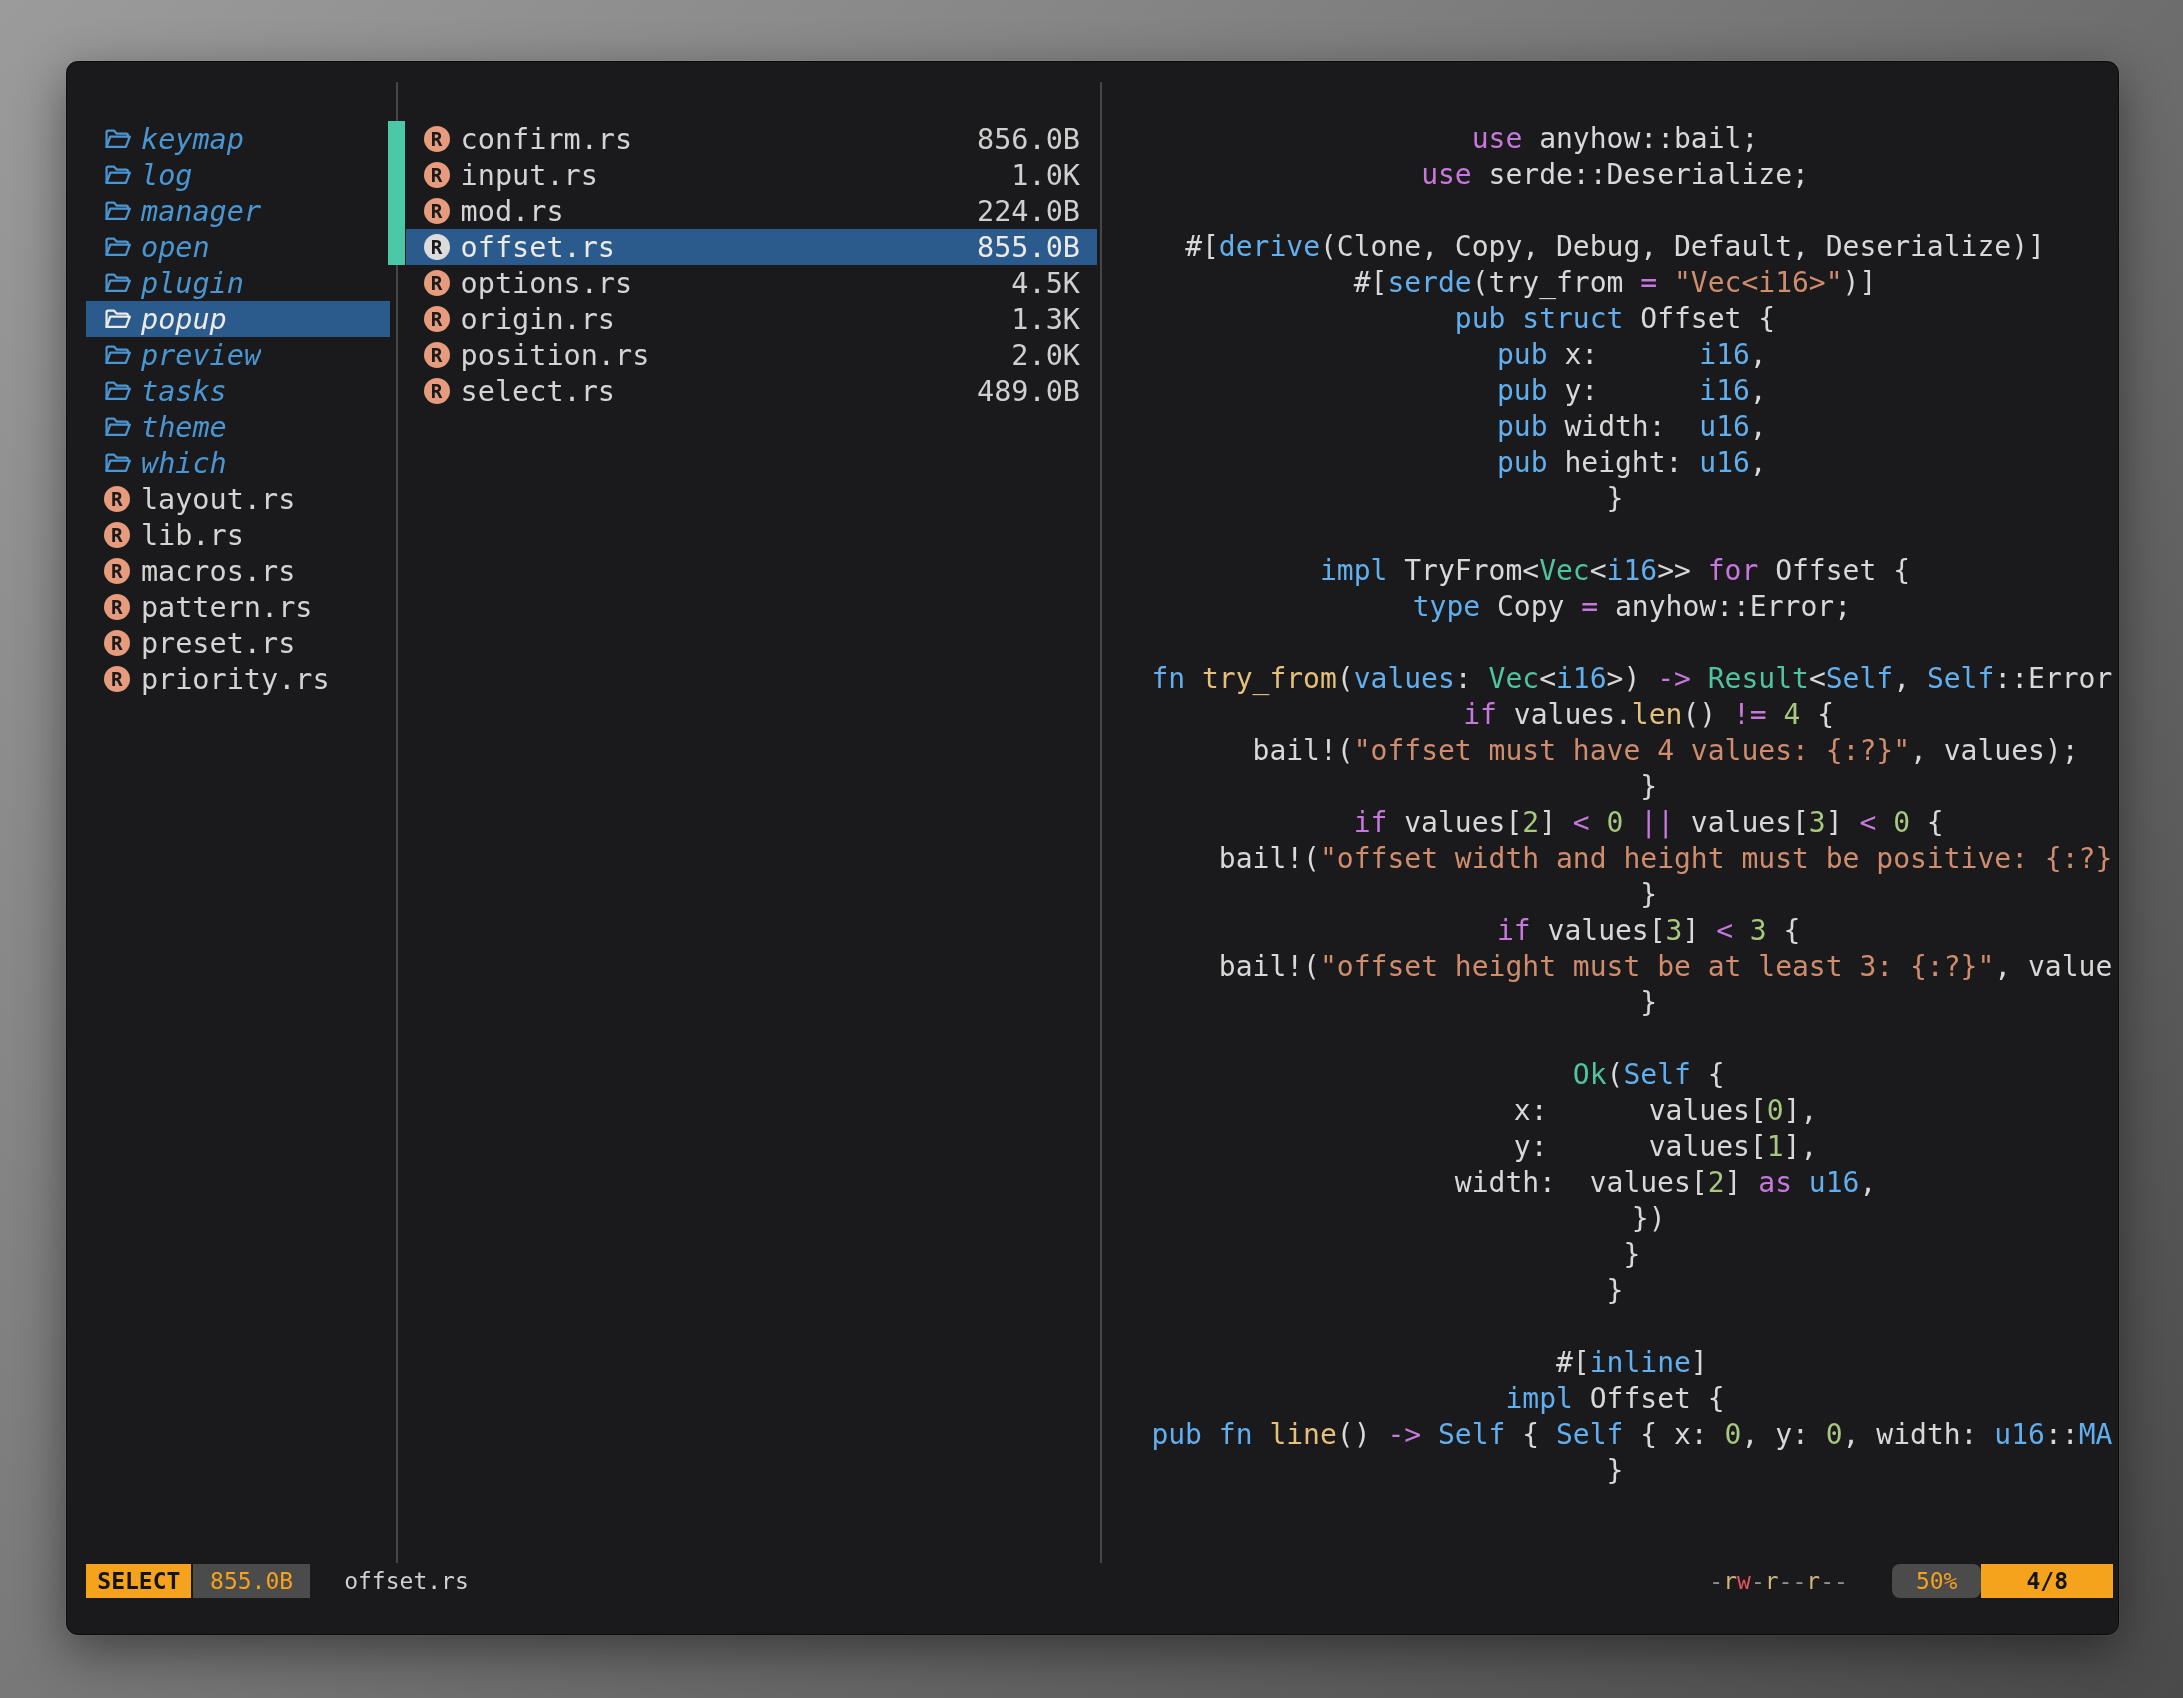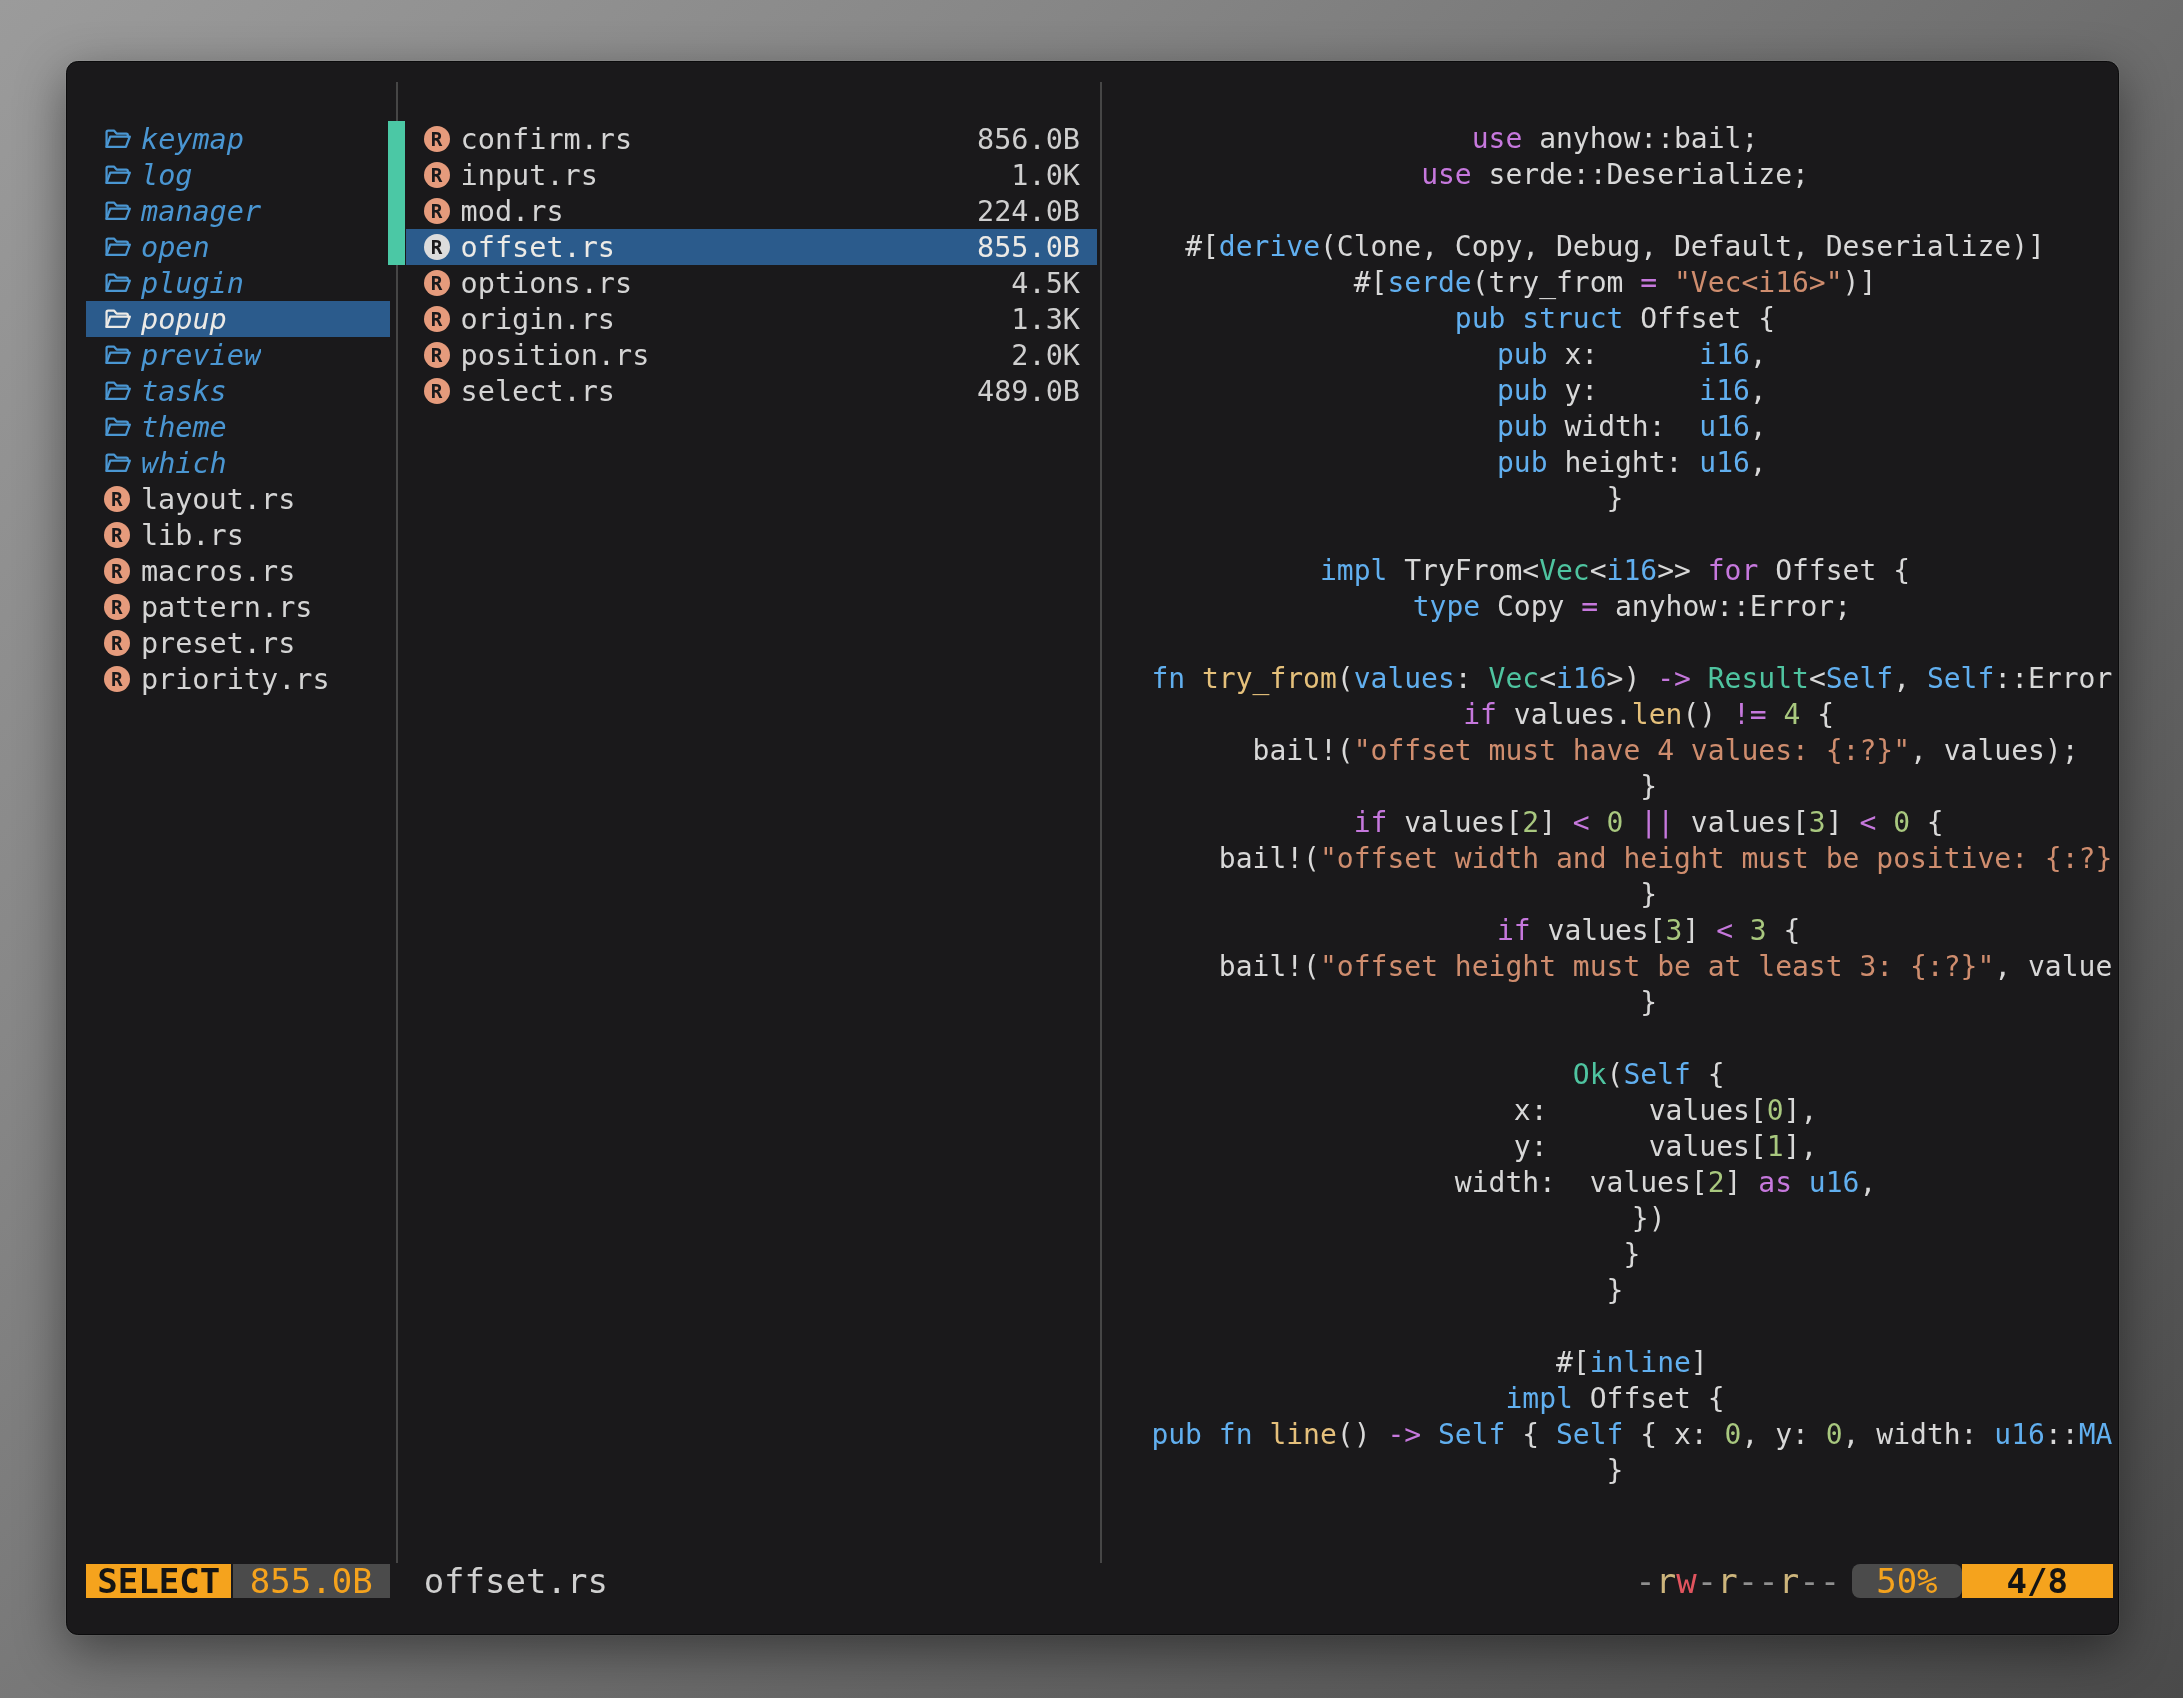--- a/index.html
+++ b/index.html
@@ -40,32 +40,32 @@
     position:absolute;left:1045px;top:59px;right:0;bottom:76px;
     overflow:hidden;font-size:28px;line-height:36px;color:var(--syn-w);text-align:center;
   }
   .cline{height:36px;white-space:pre;}
   .tk{color:var(--syn-k);} .tm{color:var(--syn-m);} .ty{color:var(--syn-y);}
   .tg{color:var(--syn-g);} .tt{color:var(--syn-t);} .ts{color:var(--syn-s);}
   .tw{color:var(--syn-w);}
 
   .statusbar{
     position:absolute;left:0;right:0;top:1502px;height:34px;
-    display:flex;align-items:stretch;padding:0 5px 0 19.3px;font-size:34px;
+    display:flex;align-items:stretch;padding:0 5px 0 19.3px;font-size:23px;
   }
   .statusbar>*{display:inline-flex;align-items:center;}
   .badge{background:var(--accent-orange);color:#141414;font-weight:bold;}
   .badge.mode{padding:0 11px;}
   .chip{background:var(--chip-gray);color:var(--accent-orange);}
   .chip.size{padding:0 17px;margin-left:1.7px;}
   .fname{color:#d0d0d0;margin-left:34px;}
   .spacer{flex:1;}
   .perms{color:#8f8f8f;letter-spacing:0;}
   .perms .pr{color:var(--perm-read);} .perms .pw{color:var(--perm-write);}
-  .chip.pct{padding:0 24px;margin-left:12px;border-radius:8px;}
+  .chip.pct{padding:0 24px;margin-left:44px;border-radius:8px;}
   .badge.pos{padding:0 45px;}
 </style>
 </head>
 <body>
 
 <div class="window">
   <div class="divider d1"></div>
   <div class="divider d2"></div>
   <div class="scroll-strip"></div>
 

